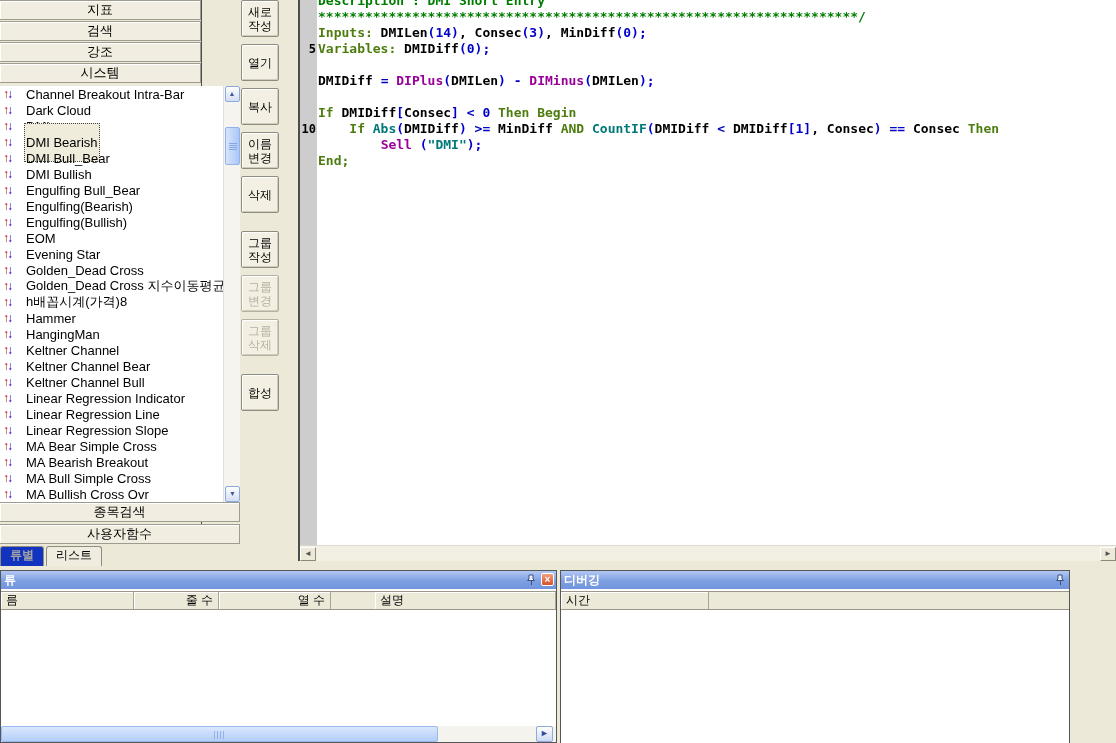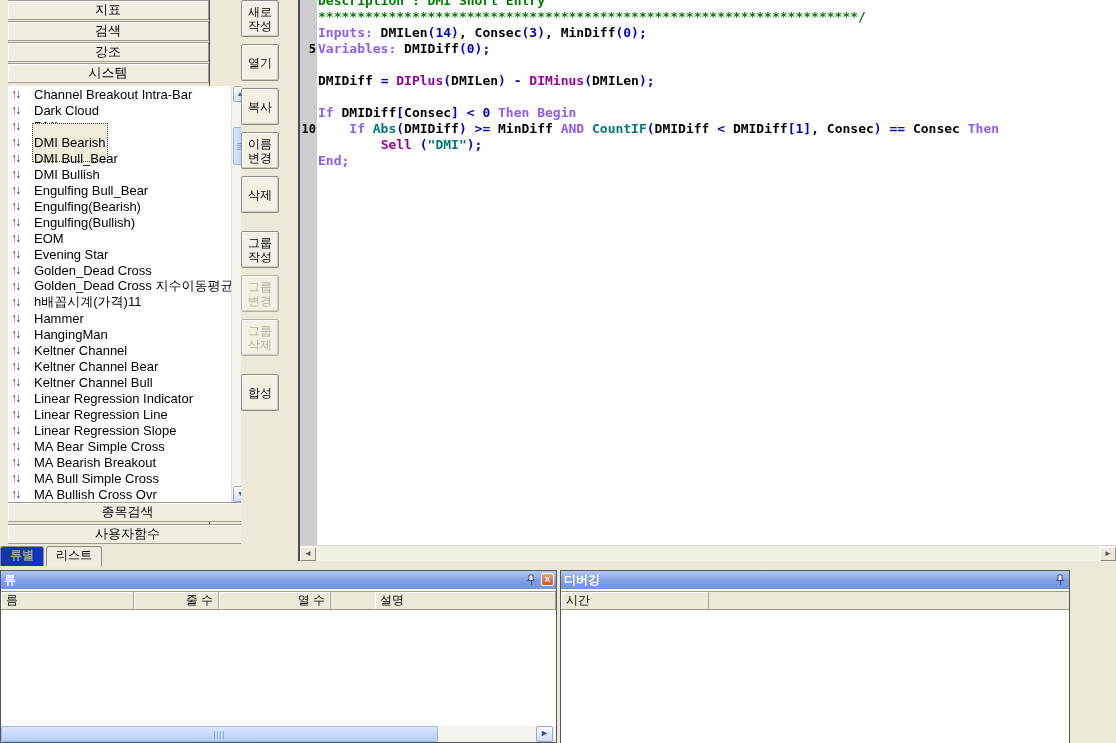--- a/index.html
+++ b/index.html
@@ -1,20 +1,20 @@
 <!DOCTYPE html>
 <html><head>
 <meta charset="utf-8">
 <style>
   html,body{margin:0;padding:0;background:#fff;}
   .screen{position:relative;width:1116px;height:743px;background:#ece9d8;overflow:hidden;
           font-family:"Liberation Sans",sans-serif;color:#000;}
 
   
-  .sidebar{position:absolute;left:8px;top:0;width:202px;height:543px;background:#ece9d8;
+  .sidebar{position:absolute;left:0;top:0;width:202px;height:543px;background:#ece9d8;
            border-right:1px solid #4c4c4c;border-bottom:1px solid #4c4c4c;box-sizing:border-box;}
   .side-tab{height:20px;margin-bottom:1px;background:#f1eee1;border:1px solid #9e9c8e;border-left:none;
             box-shadow:inset 1px 1px 0 #fff;box-sizing:border-box;
             text-align:center;font-size:13px;line-height:18px;cursor:default;}
   .list{position:absolute;top:86px;left:0;width:240px;height:416px;background:#fff;overflow:hidden;}
   .row{height:16px;display:flex;align-items:center;font-size:13px;white-space:nowrap;}
   .row .icons{flex:none;width:21px;padding-left:3px;font-weight:bold;font-size:12px;letter-spacing:-2px;}
   .row .up{color:#c00000;} .row .dn{color:#0000cc;}
   .row .lbl{padding:12px 2px;}
   .row.sel .lbl{background:#efecdc;outline:1px dotted #444;outline-offset:-1px;}
@@ -41,21 +41,21 @@
 
   
   .editor{position:absolute;left:300px;top:0;width:816px;height:545px;background:#fff;overflow:hidden;display:flex;}
   .gutter{flex:none;width:17px;background:#cdcdcd;margin-top:-7px;
           font-family:"DejaVu Sans Mono",monospace;font-weight:bold;font-size:12px;line-height:16px;
           text-align:right;}
   .gnum{height:16px;padding-right:1px;}
   .codewrap{flex:1;margin-top:-7px;padding-left:1px;
             font-family:"DejaVu Sans Mono",monospace;font-weight:bold;font-size:13px;line-height:16px;white-space:pre;}
   .codeline{height:16px;}
-  .c-g{color:#007d00}.c-k{color:#8b5cf6}.c-i{color:#000}.c-n{color:#0000c8}.c-f{color:#980098}.c-t{color:#007878}
+  .c-g{color:#007d00}.c-k{color:#4d7c0f}.c-i{color:#000}.c-n{color:#0000c8}.c-f{color:#980098}.c-t{color:#007878}
   .ehscroll{position:absolute;left:300px;top:545px;width:816px;height:16px;background:#f2f0e3;border-top:1px solid #dedbce;box-sizing:border-box;}
   .ebtn{position:absolute;top:1px;width:16px;height:14px;background:#ece9d8;
         border:1px solid #fff;border-right-color:#8c8a7c;border-bottom-color:#8c8a7c;box-sizing:border-box;
         color:#555;font-size:8px;line-height:12px;text-align:center;}
   .ebtn.left{left:0;} .ebtn.right{right:0;}
 
   
   .tabstrip{position:absolute;left:0;top:546px;height:20px;display:flex;gap:2px;}
   .btab{padding:0 9px;font-size:12px;line-height:17px;background:#f0ede0;color:#000;
         border:1px solid #8f8d7f;border-bottom:none;border-radius:3px 3px 0 0;cursor:default;}
@@ -148,21 +148,21 @@
           <div class="row">
             <span class="icons"><span class="up">↑</span><span class="dn">↓</span></span>
             <span class="lbl">Golden_Dead Cross</span>
           </div>
           <div class="row">
             <span class="icons"><span class="up">↑</span><span class="dn">↓</span></span>
             <span class="lbl">Golden_Dead Cross 지수이동평균</span>
           </div>
           <div class="row">
             <span class="icons"><span class="up">↑</span><span class="dn">↓</span></span>
-            <span class="lbl">h배꼽시계(가격)11</span>
+            <span class="lbl">h배꼽시계(가격)8</span>
           </div>
           <div class="row">
             <span class="icons"><span class="up">↑</span><span class="dn">↓</span></span>
             <span class="lbl">Hammer</span>
           </div>
           <div class="row">
             <span class="icons"><span class="up">↑</span><span class="dn">↓</span></span>
             <span class="lbl">HangingMan</span>
           </div>
           <div class="row">

